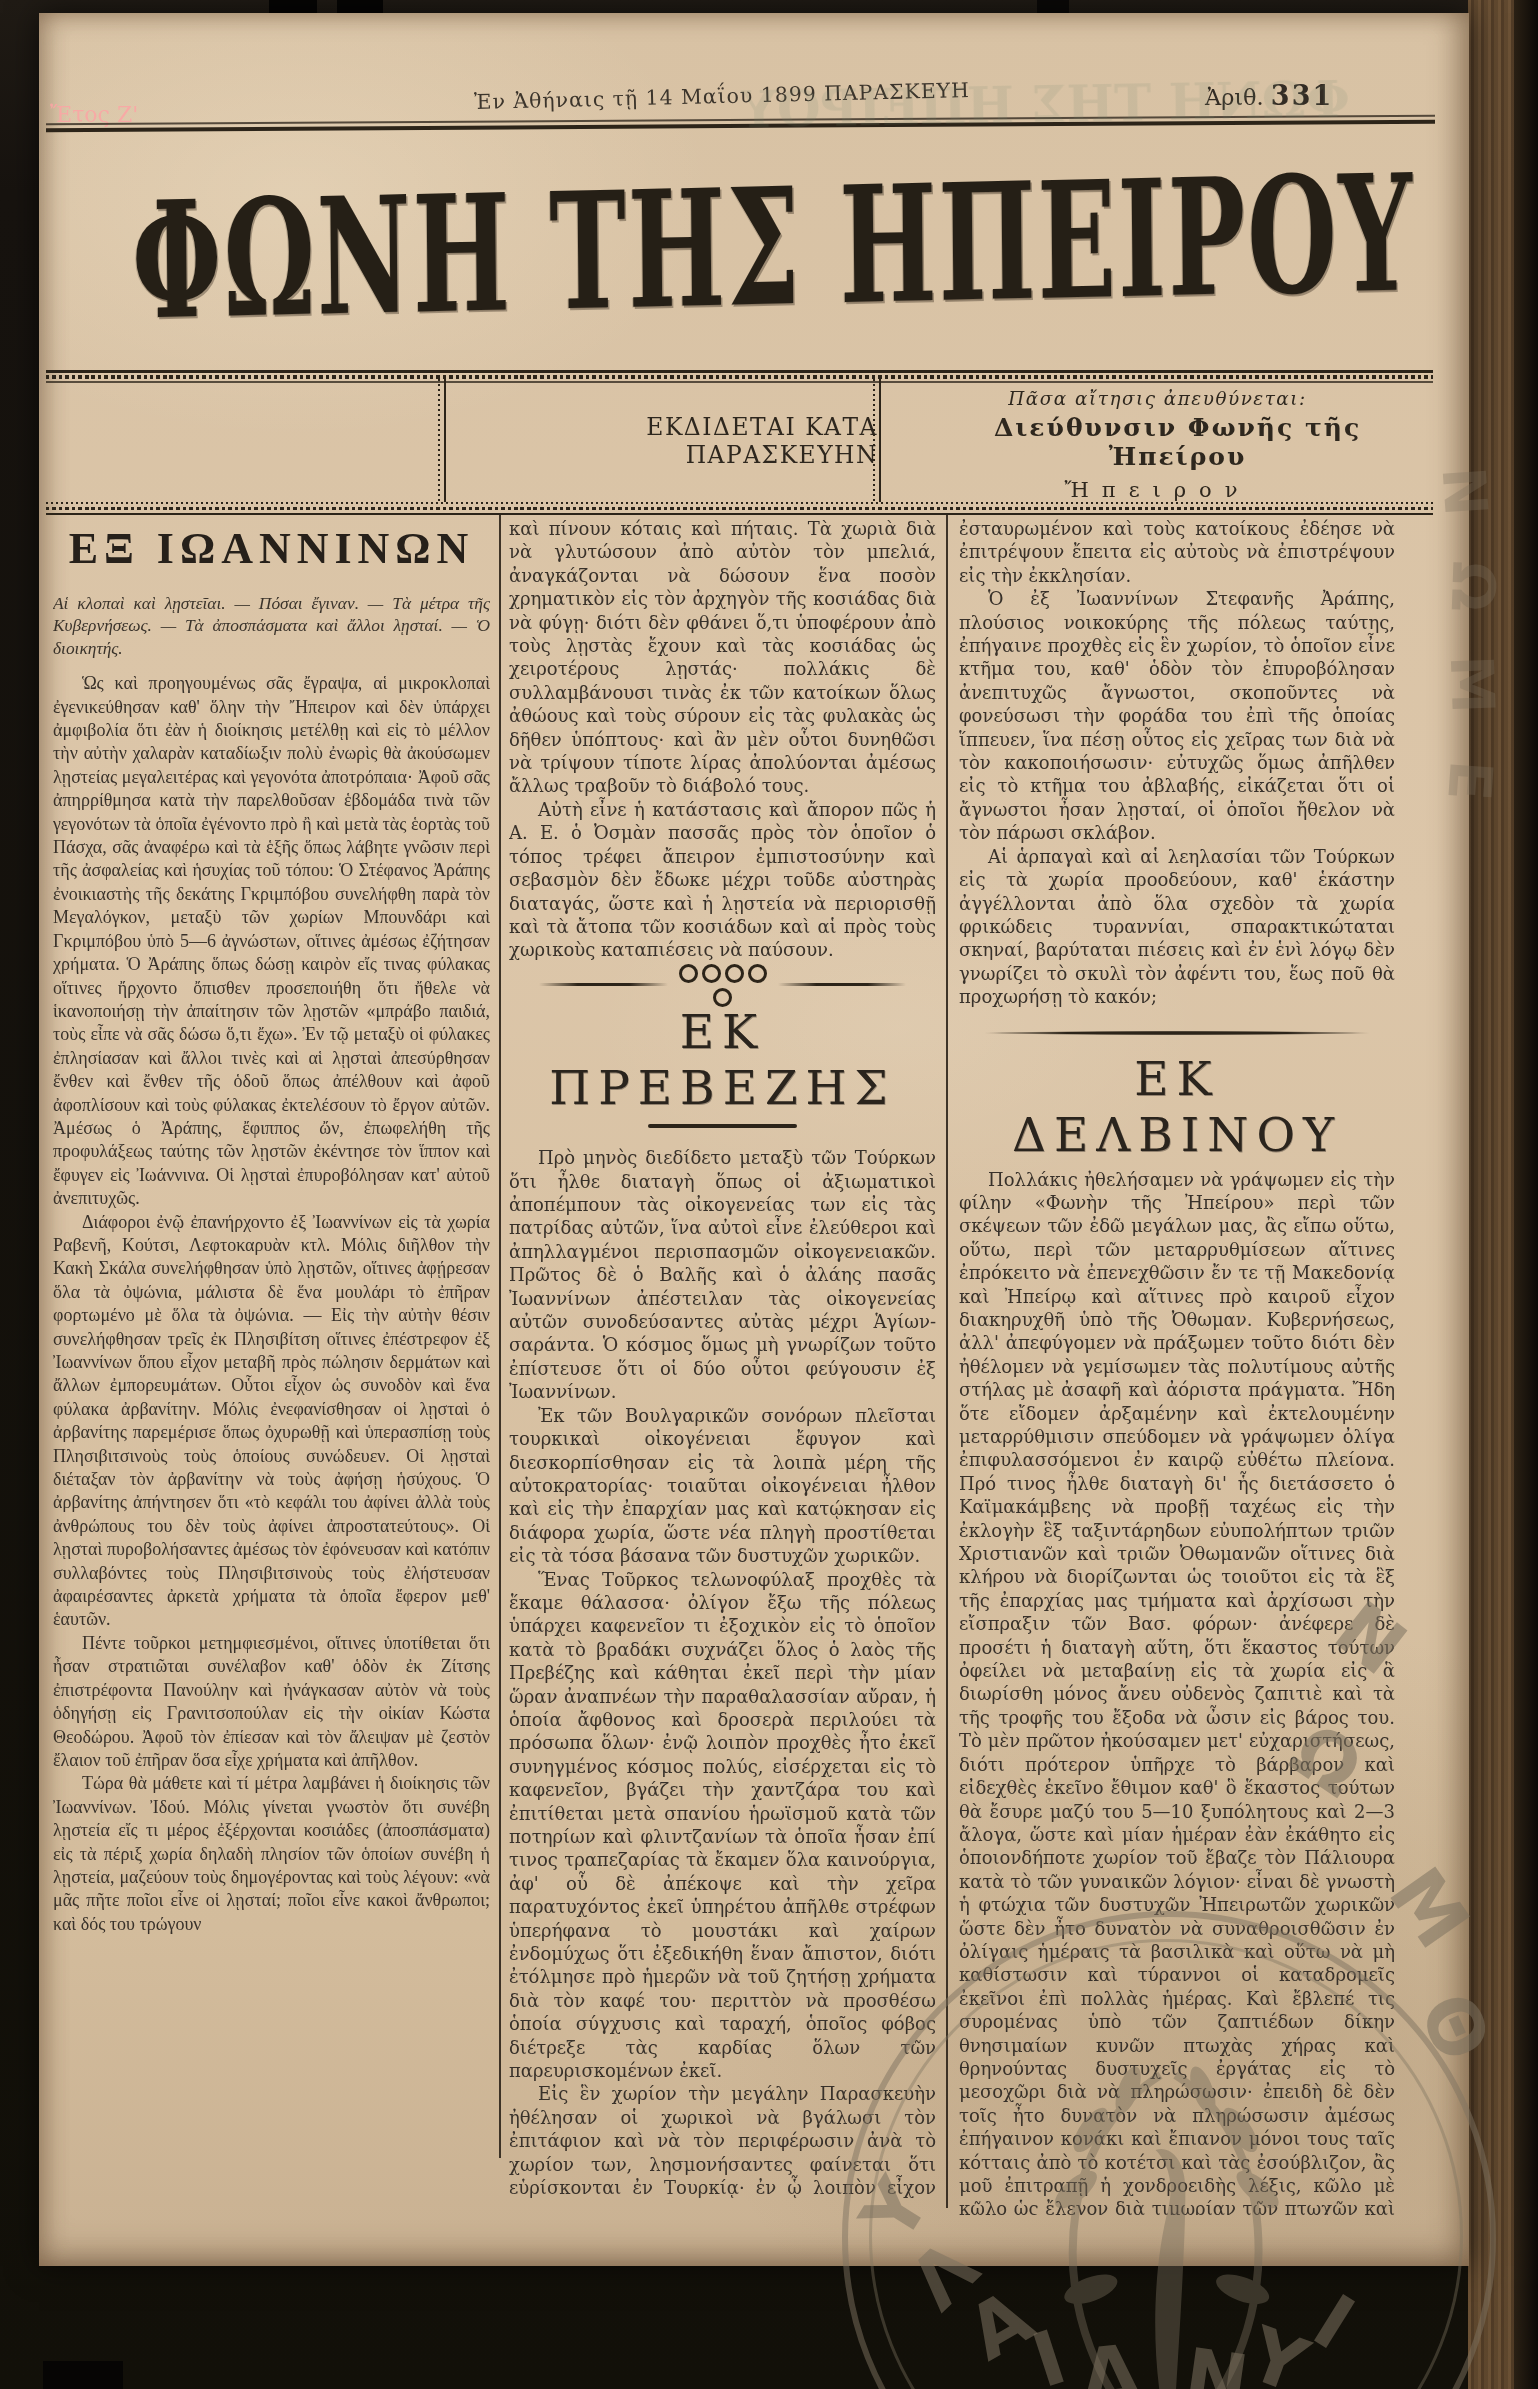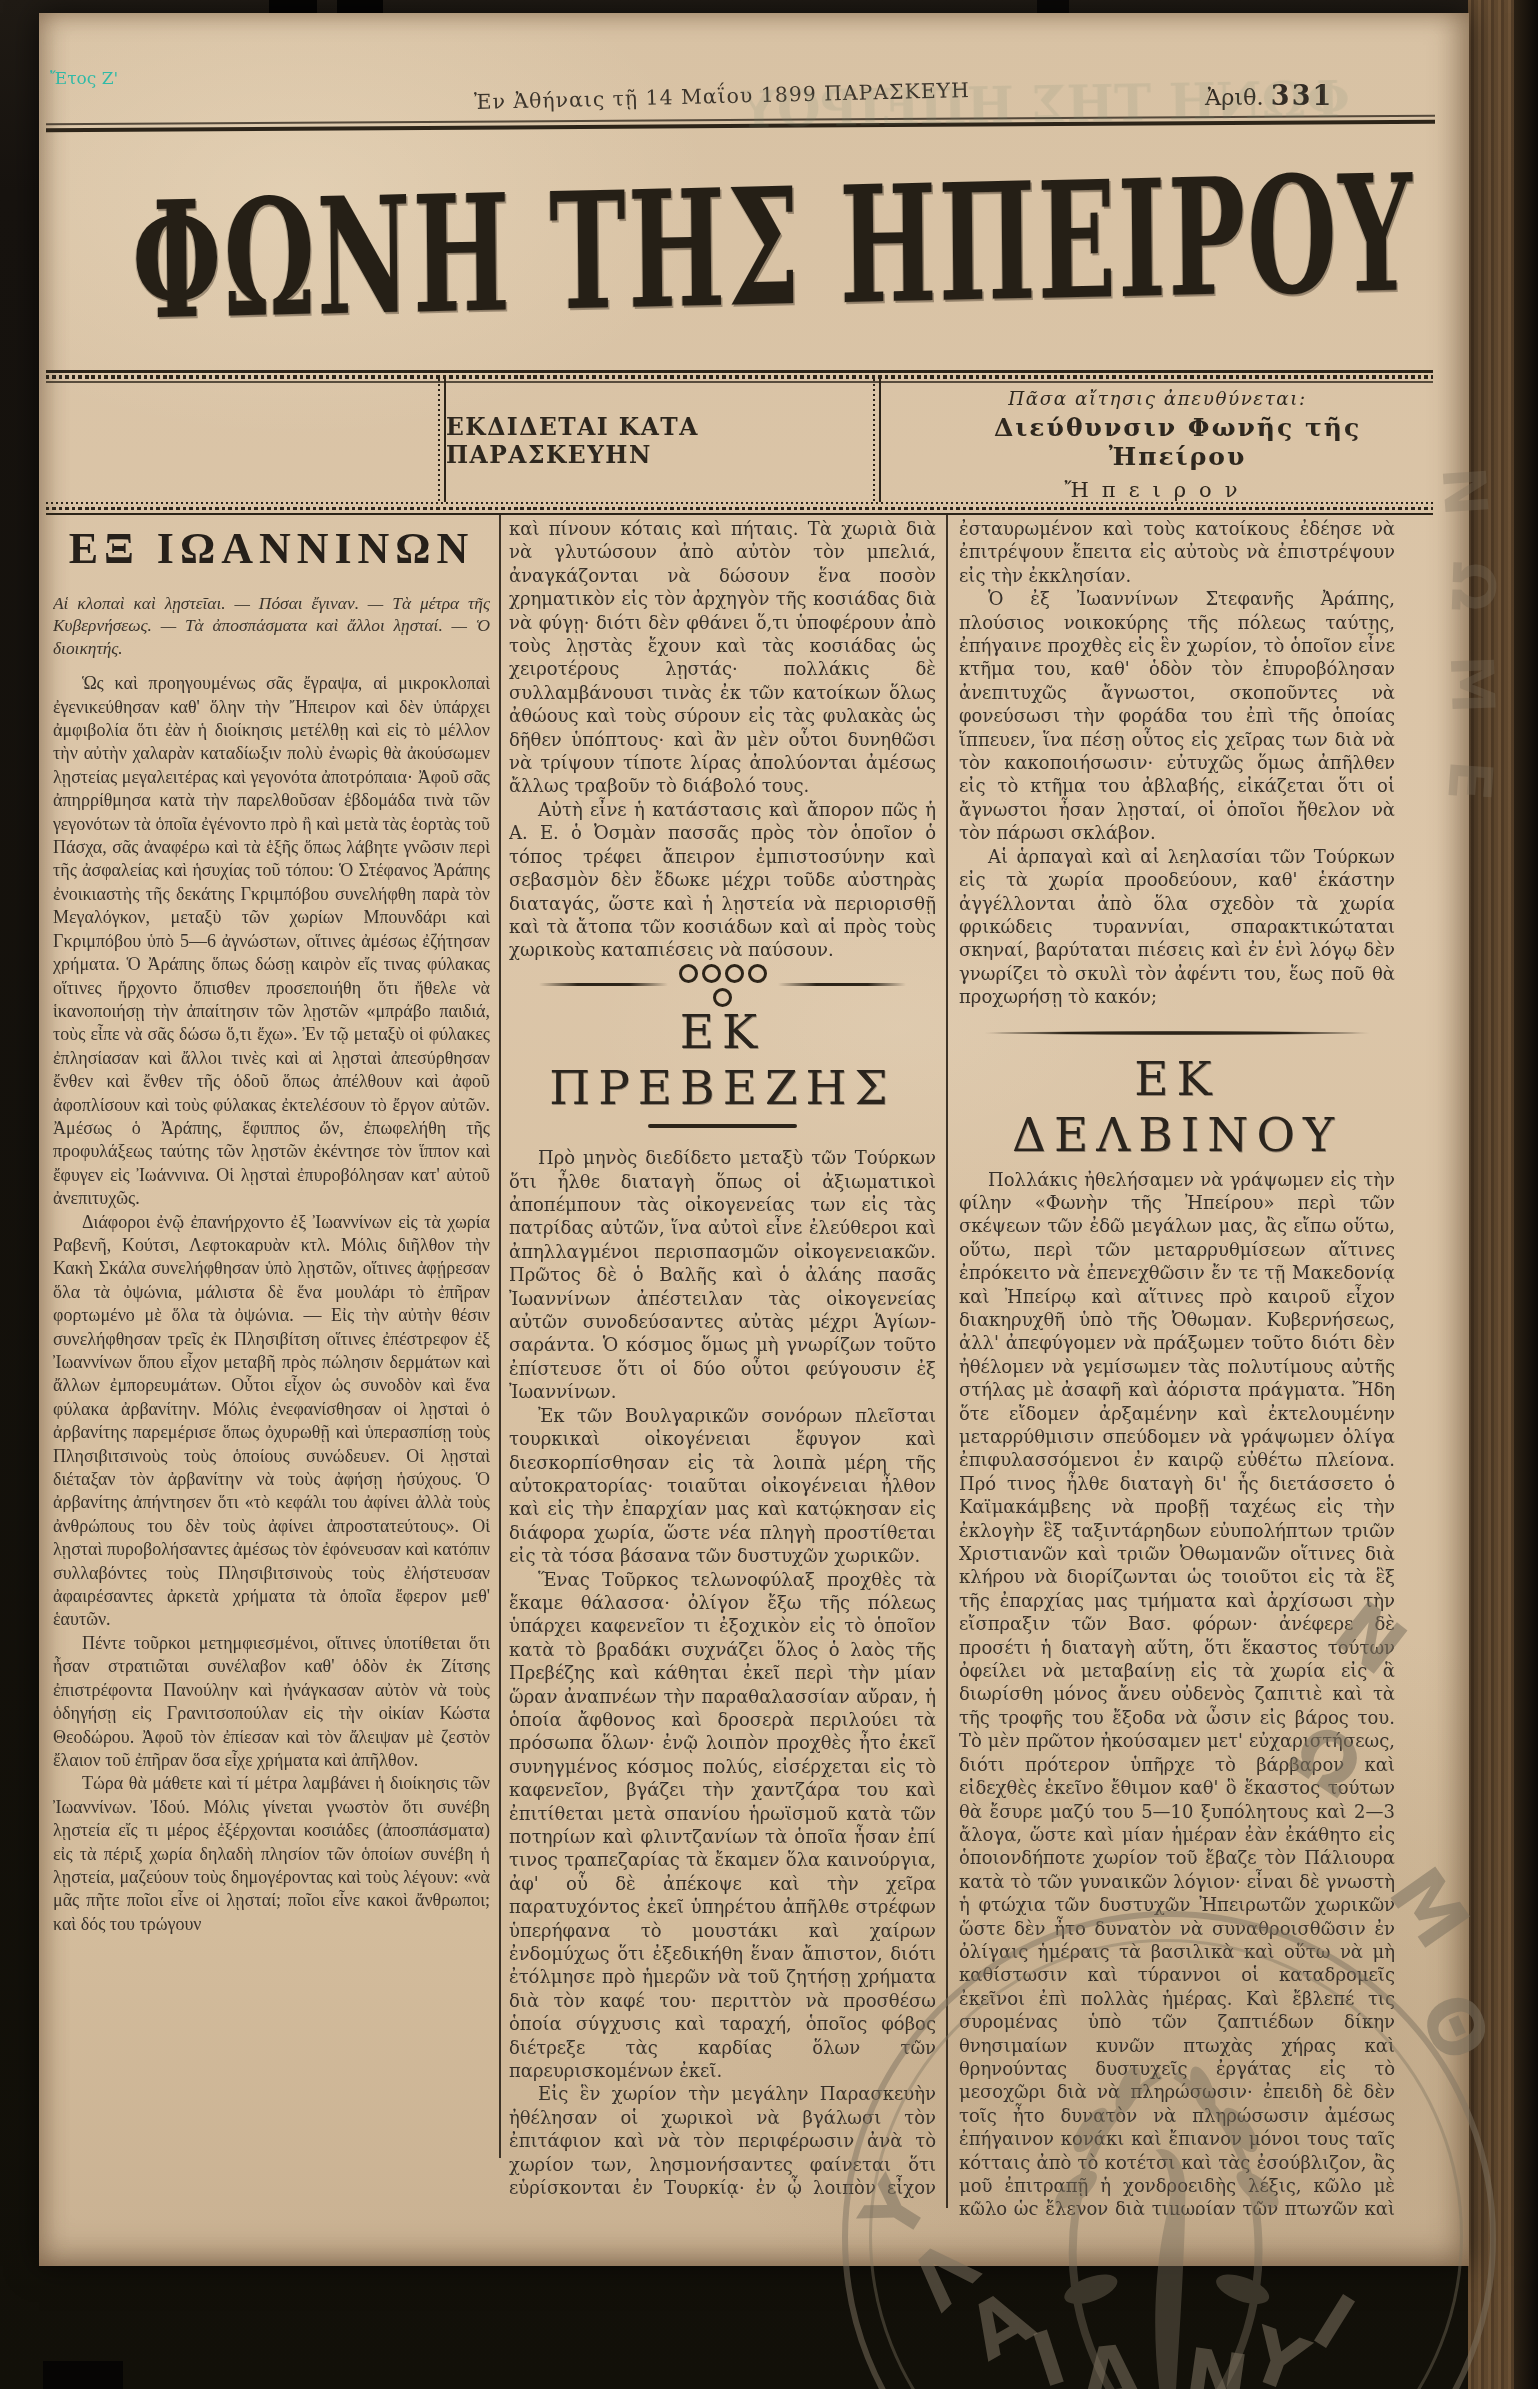--- a/index.html
+++ b/index.html
@@ -27,21 +27,21 @@
     background:
       radial-gradient(598px 349px at 18% 8%, rgba(255,244,220,.25), rgba(0,0,0,0) 70%),
       radial-gradient(797px 598px at 85% 90%, rgba(120,95,60,.18), rgba(0,0,0,0) 70%),
       radial-gradient(448px 249px at 60% 45%, rgba(255,250,235,.10), rgba(0,0,0,0) 70%),
       linear-gradient(180deg,#d8c2a4 0%,#dcc6a9 40%,#d3bc9c 85%,#c9b192 100%);
     box-shadow: inset -14px 0 27px rgba(80,55,30,.35), inset 9px 0 20px rgba(90,65,40,.25),
                 inset 0 -15px 30px rgba(95,70,45,.28), 0 0 30px rgba(0,0,0,.6);
   }
   .content{position:absolute;inset:0;color:#39322a;}
   
-  .hdr-era{position:absolute;left:50px;top:68px;font-size:17px;color:#14b8a6;opacity:.85;}
+  .hdr-era{position:absolute;left:50px;top:102px;font-size:22px;color:#fca5a5;opacity:.85;}
   .hdr-date{position:absolute;left:428px;top:84px;width:588px;text-align:center;
     font-size:20.4px;color:#3c352c;transform:rotate(-1.4deg);letter-spacing:1px;}
   .hdr-issue{position:absolute;left:1205px;top:80px;font-size:22.4px;color:#332c24;}
   .hdr-issue b{font-size:27px;letter-spacing:2px;}
   .hdr-rule-a{position:absolute;left:46px;top:119px;width:1389px;height:2px;background:#32291f;
     transform:rotate(-0.35deg);opacity:.8;}
   .hdr-rule-b{position:absolute;left:46px;top:124px;width:1389px;height:3.5px;background:#2c2419;
     transform:rotate(-0.35deg);}
   
   .masthead{position:absolute;left:100px;top:142px;width:1345px;height:209px;
@@ -71,21 +71,21 @@
   .sub-title{margin-top:19px;text-align:center;font-weight:bold;font-size:28px;
     letter-spacing:3px;color:#2e271e;}
   .sub-row{display:flex;align-items:baseline;font-size:18.4px;color:#3a332a;
     padding:0 20px 0 14px;margin-top:11px;}
   .sub-row .lbl{font-style:italic;}
   .sub-row .dots{flex:1;overflow:hidden;white-space:nowrap;letter-spacing:13px;
     padding:0 7px;color:#4a4136;}
   .sub-row .unit{font-style:italic;padding-right:11px;}
   .sub-row .val{font-weight:bold;font-size:26px;}
   .cell-issued{left:400px;width:432px;display:flex;align-items:center;justify-content:center;}
-  .issued-txt{font-weight:bold;font-size:23.4px;letter-spacing:1.5px;color:#2e271e;text-align:left;}
+  .issued-txt{font-weight:normal;font-size:23.4px;letter-spacing:1.5px;color:#2e271e;text-align:right;}
   .cell-addr{left:835px;width:553px;text-align:center;color:#2e271e;}
   .addr1{margin-top:9px;font-style:italic;font-size:18.4px;letter-spacing:1.5px;}
   .addr2{margin-top:4px;font-weight:bold;font-size:25px;letter-spacing:2px;padding-left:40px;}
   .addr3{margin-top:7px;font-size:21px;letter-spacing:13px;}
   
   .colrule{position:absolute;width:1.5px;background:#2c2419;opacity:.9;}
   .cr1{left:499px;top:515px;height:1643px;}
   .cr2{left:946px;top:515px;height:1693px;}
   .col{position:absolute;top:517px;font-size:18px;line-height:23.4px;
     text-align:justify;color:#38312a;overflow:hidden;}

